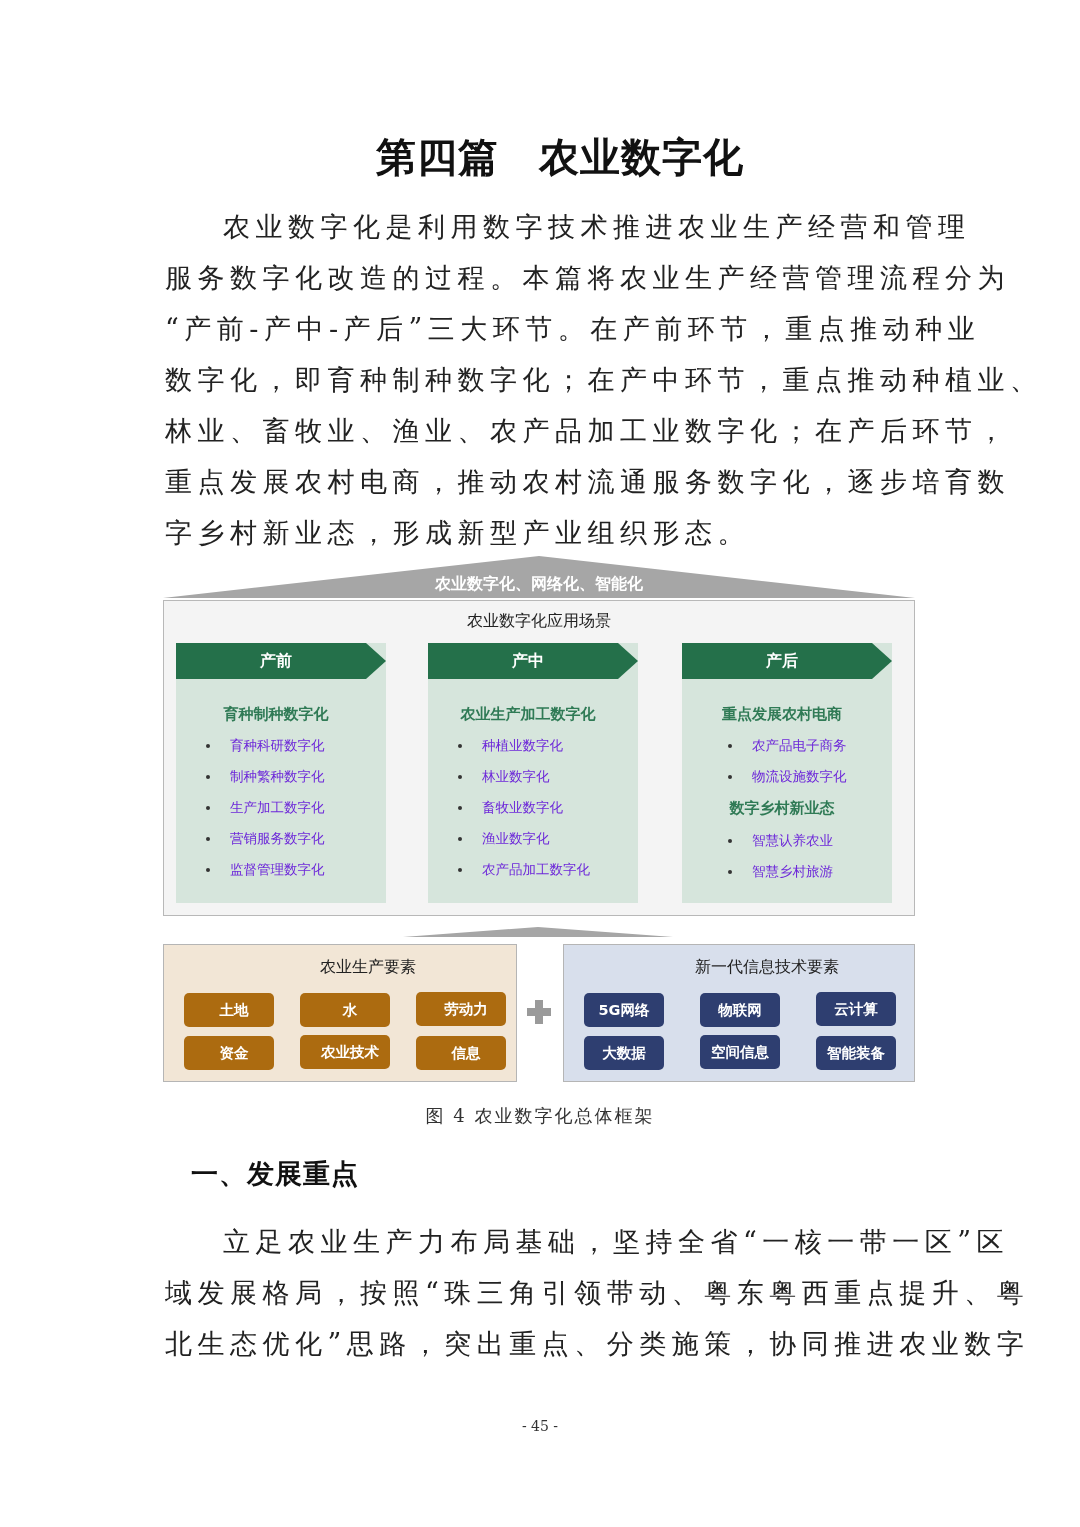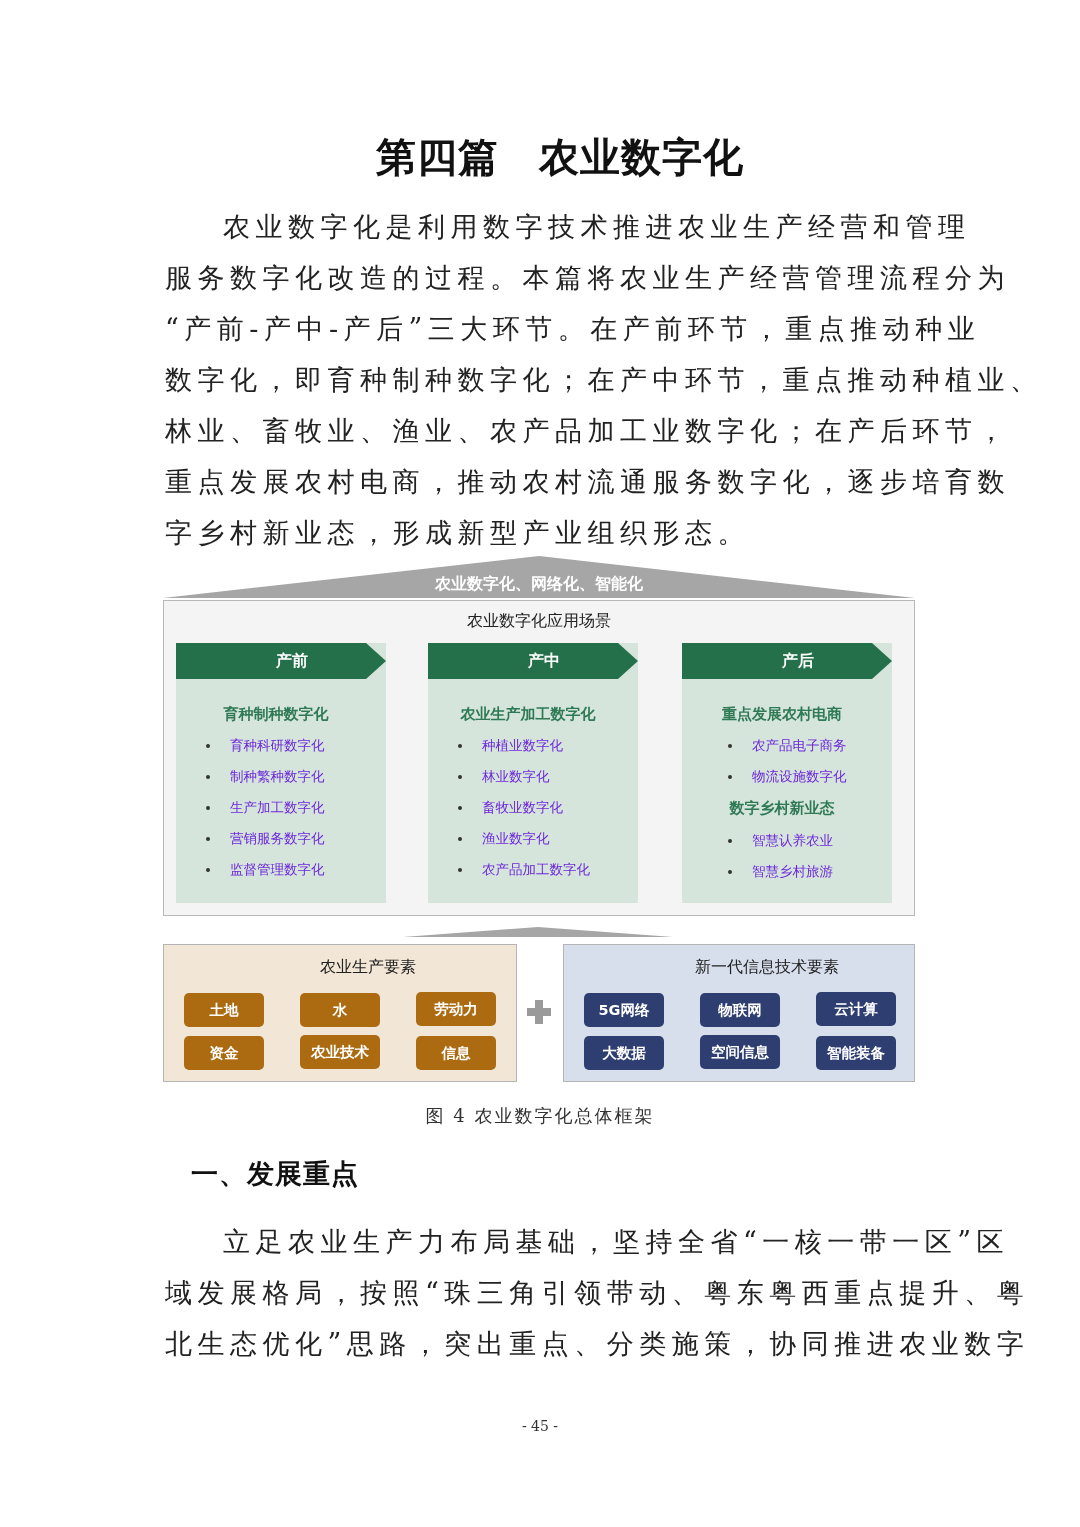--- a/index.html
+++ b/index.html
@@ -23,41 +23,41 @@
                 font-family:"DejaVu Sans","Liberation Sans",sans-serif; font-weight:bold;
                 font-size:16px; color:#ffffff; }
   .scene { position:absolute; left:0; top:46px; width:750px; height:314px;
            background:#f4f4f4; border:1px solid #b8b8b8; }
   .scene-title { position:absolute; left:0; top:10px; width:100%; text-align:center;
                  font-family:"DejaVu Sans","Liberation Sans",sans-serif; font-size:16px; color:#222; }
   .col { position:absolute; top:42px; width:210px; height:260px; }
   .col .body { position:absolute; left:0; top:0; width:210px; height:260px; background:#d6e5dc; }
   .col .head { position:absolute; left:0; top:0; width:210px; height:36px; }
   .col .head svg { position:absolute; left:0; top:0; }
-  .col .head-label { position:absolute; left:16px; top:0; width:200px; height:36px; line-height:36px;
+  .col .head-label { position:absolute; left:0; top:0; width:200px; height:36px; line-height:36px;
                      text-align:center; color:#fff; font-weight:bold; font-size:16px;
                      font-family:"DejaVu Sans","Liberation Sans",sans-serif; }
   .col .sub { position:absolute; left:0; width:200px; text-align:center; color:#2f7a55;
               font-weight:bold; font-size:15px; font-family:"DejaVu Sans","Liberation Sans",sans-serif; }
   .col .item { position:absolute; left:30px; font-size:13.5px; color:#6d28d9;
                font-family:"DejaVu Sans","Liberation Sans",sans-serif; white-space:nowrap; }
   .col .item .dot { display:inline-block; width:4px; height:4px; border-radius:2px; background:#333;
                     vertical-align:middle; margin-right:20px; }
   .c1 { left:12px; } .c2 { left:264px; } .c3 { left:518px; }
 
   .mid-roof { position:absolute; left:240px; top:372px; width:270px; height:12px; }
   .box { position:absolute; top:390px; height:136px; border:1px solid #b5b5b5; }
   .box-left { left:0; width:352px; background:#f2e6d6; }
   .box-right { left:400px; width:350px; background:#d8dfec; }
   .box-title { position:absolute; left:0; top:12px; width:100%; text-align:center;
                font-family:"DejaVu Sans","Liberation Sans",sans-serif; font-size:16px; color:#222;padding-left:28px; }
   .chip { position:absolute; width:80px; height:34px; line-height:34px; border-radius:5px;
           text-align:center; color:#fff; font-weight:bold; font-size:14.5px;
           font-family:"DejaVu Sans","Liberation Sans",sans-serif; }
-  .chip-brown { background:#ac6b10; }
+  .chip-brown { background:#ac6b10;padding-left:10px; }
   .chip-navy { background:#2e3e70; }
   .plus { position:absolute; left:364px; top:446px; width:24px; height:24px; }
   .plus::before { content:""; position:absolute; left:8px; top:0; width:8px; height:24px; background:#9a9a9a; }
   .plus::after { content:""; position:absolute; left:0; top:8px; width:24px; height:8px; background:#9a9a9a; }
 
   .caption { position:absolute; left:0; top:1104px; width:1080px; text-align:center; font-size:18px;
              letter-spacing:2px; color:#333; }
   .h2 { position:absolute; left:191px; top:1156px; font-family:"DejaVu Sans","Liberation Sans",sans-serif;
         font-weight:bold; font-size:27px; color:#111; letter-spacing:1px; }
   .pagenum { position:absolute; left:0; top:1418px; width:1080px; text-align:center; font-size:14px; color:#333; }

